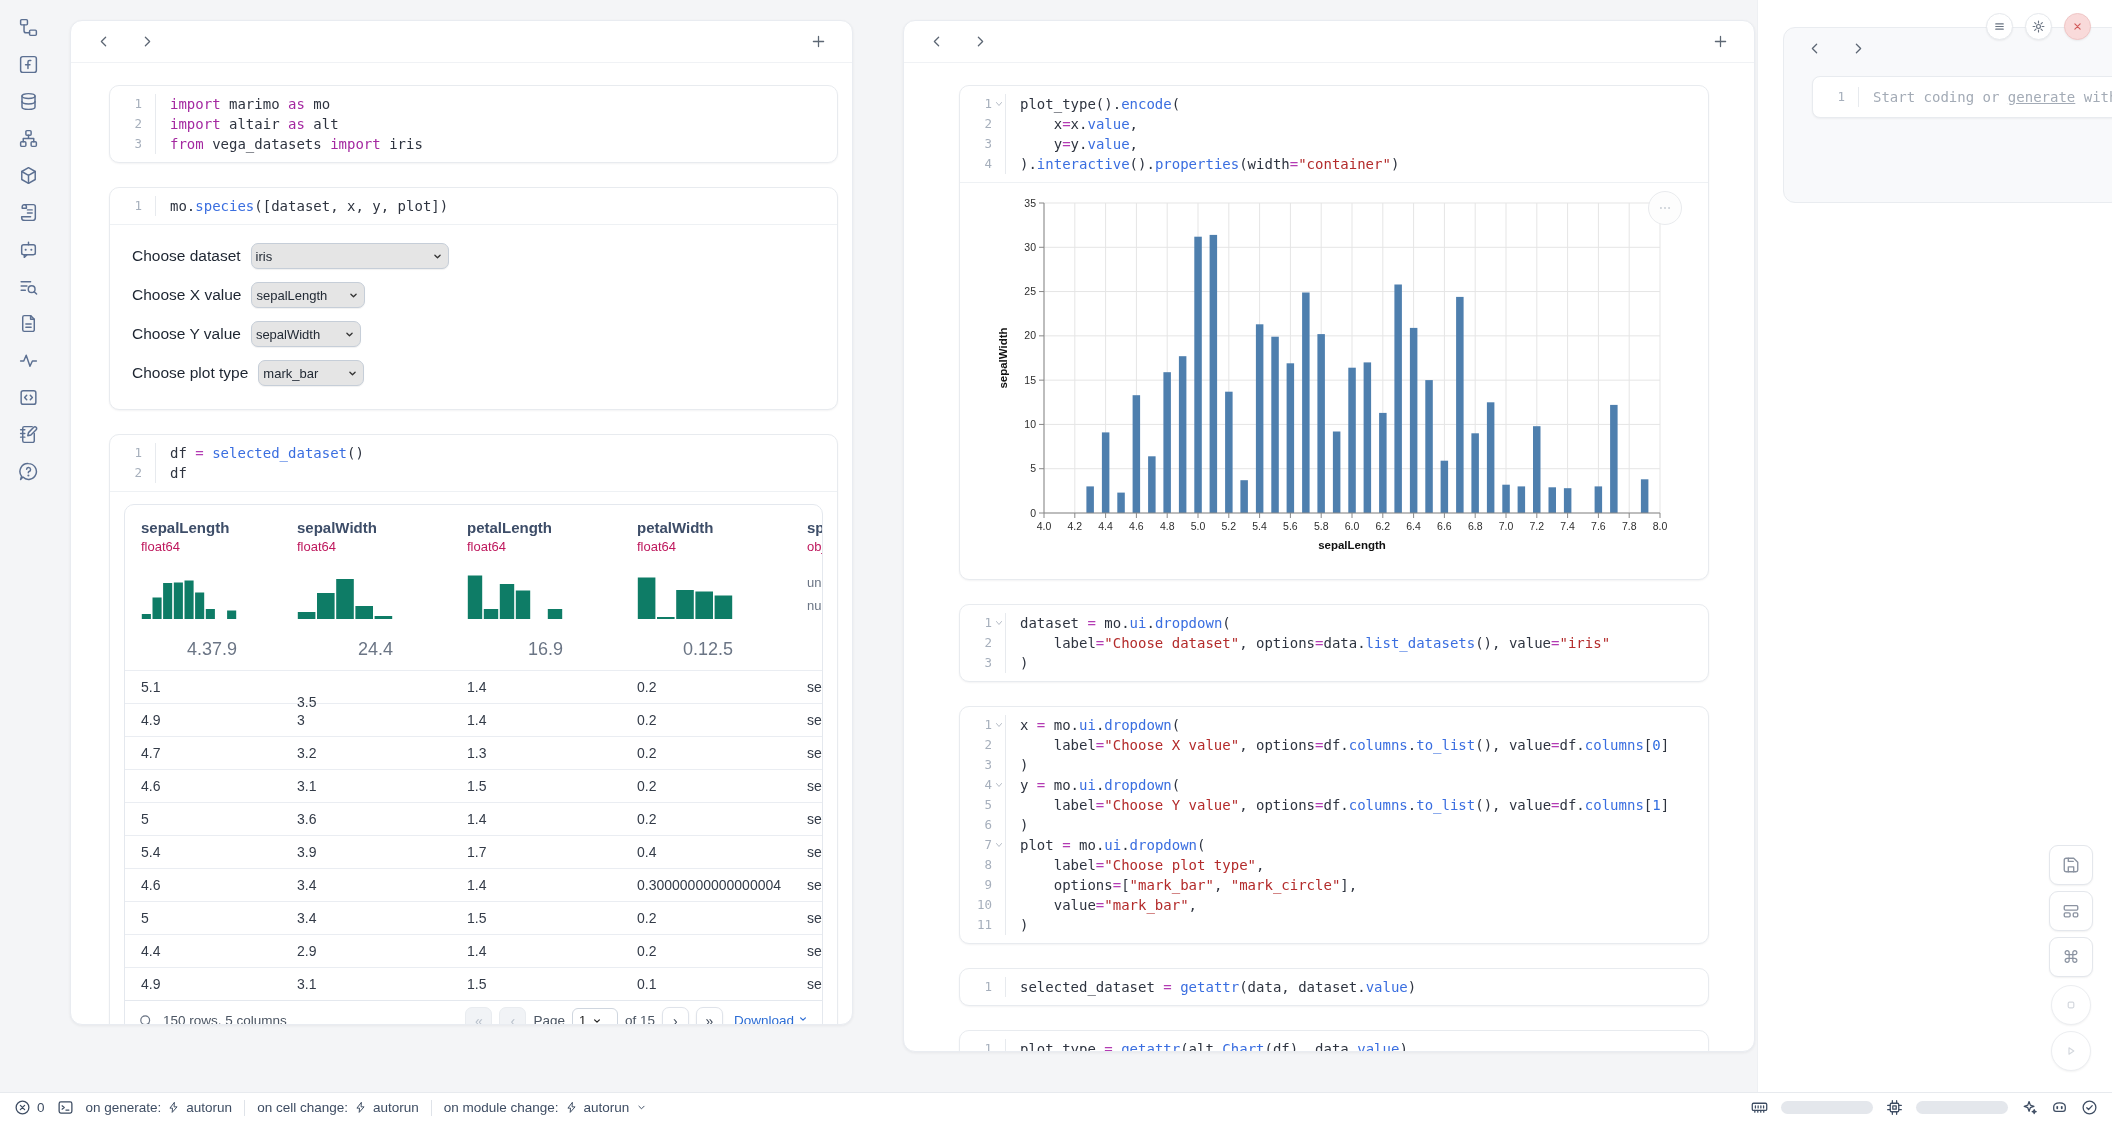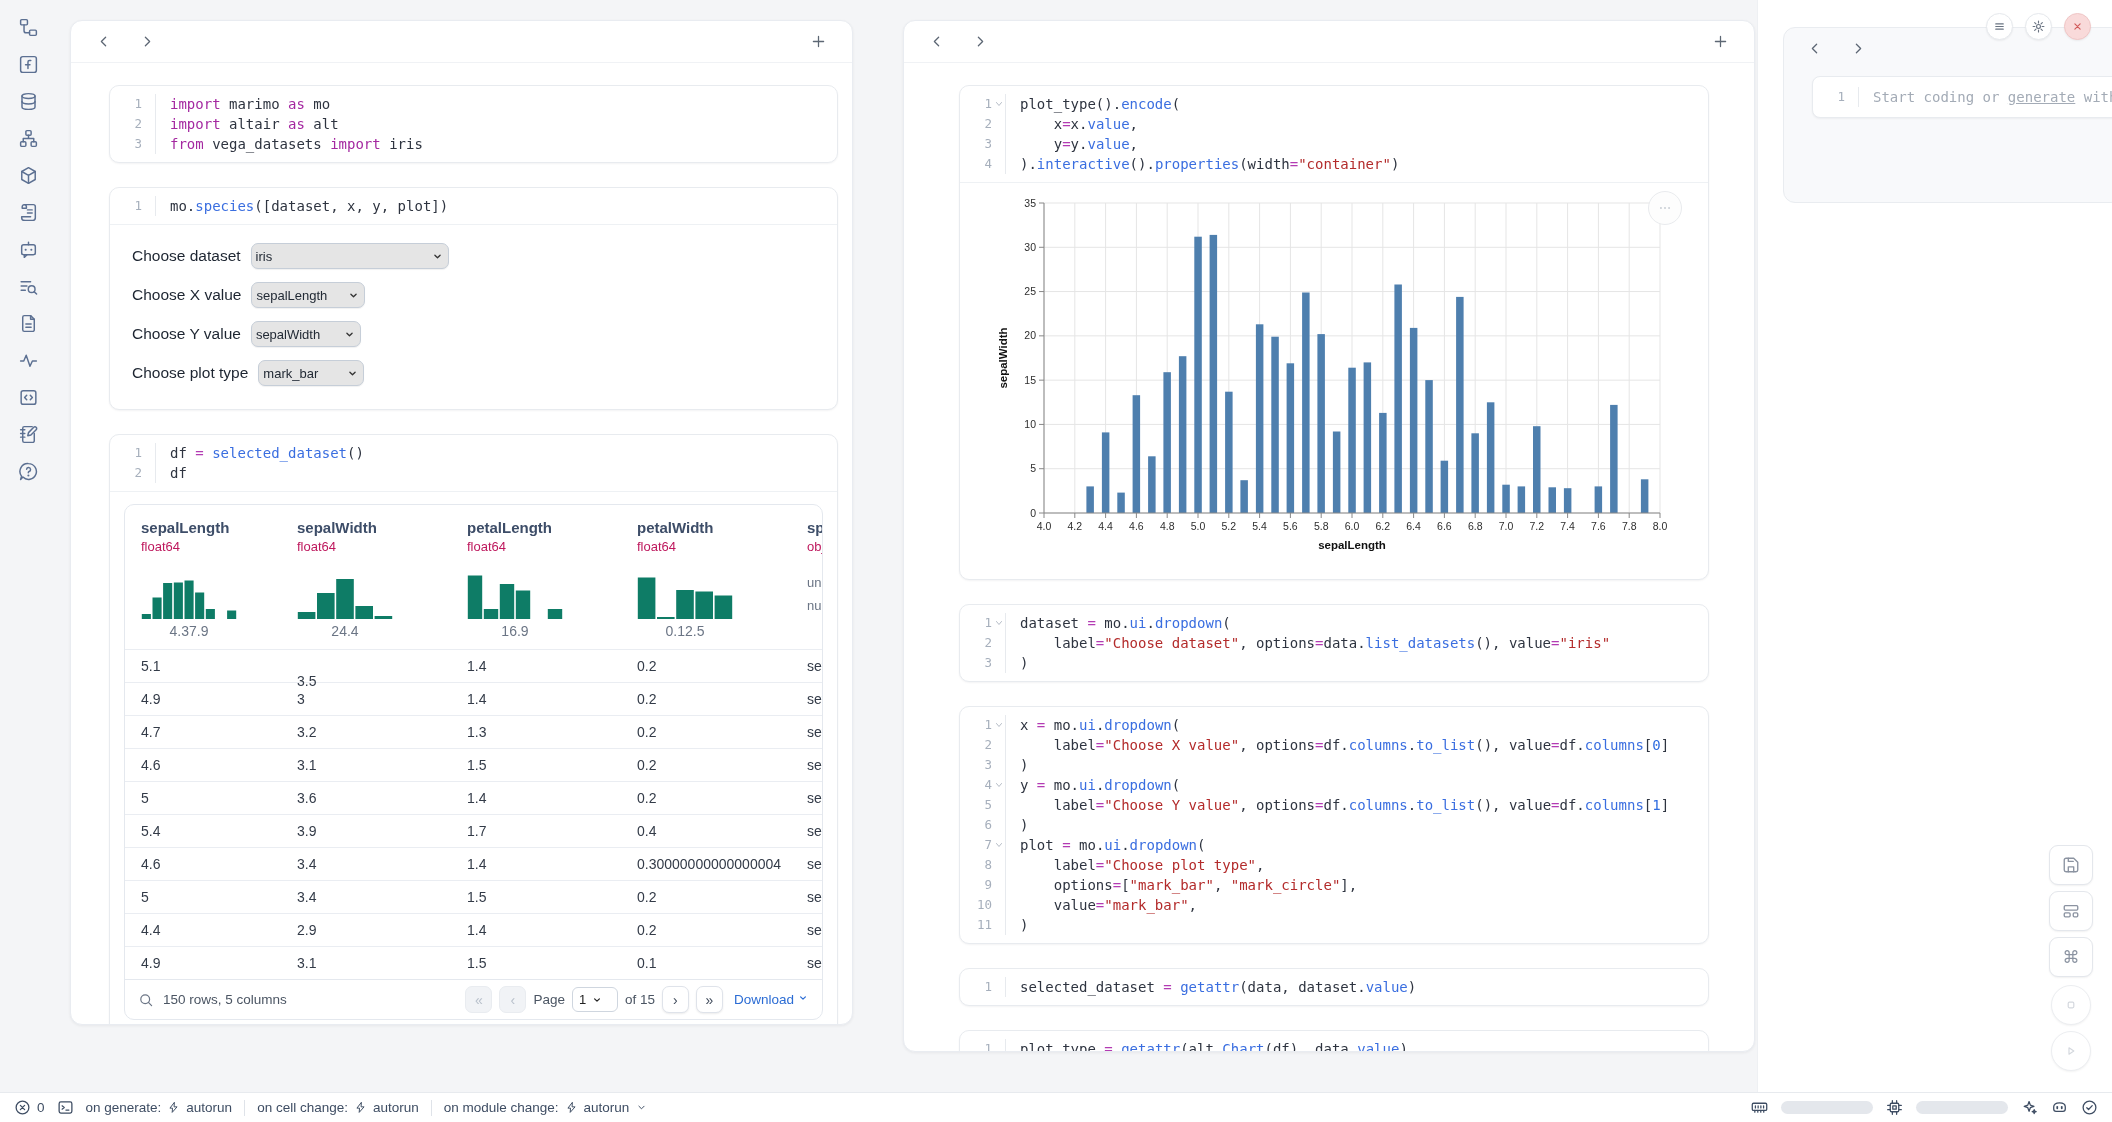--- a/index.html
+++ b/index.html
@@ -44,21 +44,21 @@
   .mo-select .val { flex:1; }
   .mo-select svg { flex:none; margin-left:6px; color:#333; }
 
   
   .df-table { margin:12px 14px 14px 14px; border:1px solid #e4e8ee; border-radius:10px; overflow:hidden; background:#fff; }
   .df-head { display:flex; width:max-content; padding:14px 0 10px 0; }
   .df-col { flex:none; padding-left:16px; }
   .df-col .name { font-weight:bold; font-size:15px; color:#3d4d68; }
   .df-col .dtype { font-size:13px; color:#be185d; margin-top:3px; }
   .df-col .hist { margin-top:11px; display:block; }
-  .df-col .range { display:flex; justify-content:center; width:96px; font-size:14px; color:#6b7585; margin-top:4px; }
+  .df-col .range { display:flex; justify-content:flex-end; width:96px; font-size:18px; color:#6b7585; margin-top:20px; }
   .df-col .meta { margin-top:17px; font-size:13px; color:#6b7585; line-height:23px; }
   .df-row { display:flex; width:max-content; border-top:1px solid #eaedf2; height:33px; align-items:center;
             font-size:14px; color:#333b48; }
   .df-cell { flex:none; padding-left:16px; white-space:nowrap; }
   .df-foot { border-top:1px solid #e4e8ee; height:40px; display:flex; align-items:center; padding:0 13px; font-size:13.5px; color:#4b5563; }
   .df-foot .summary { margin-left:9px; }
   .pag { margin-left:auto; display:flex; align-items:center; gap:7px; }
   .pag-btn { width:27px; height:27px; border-radius:7px; display:flex; align-items:center; justify-content:center;
              font-size:14px; cursor:pointer; }
   .pag-btn.disabled { background:#f1f3f6; border:1px solid #e9ecf0; color:#b8c0cb; }

